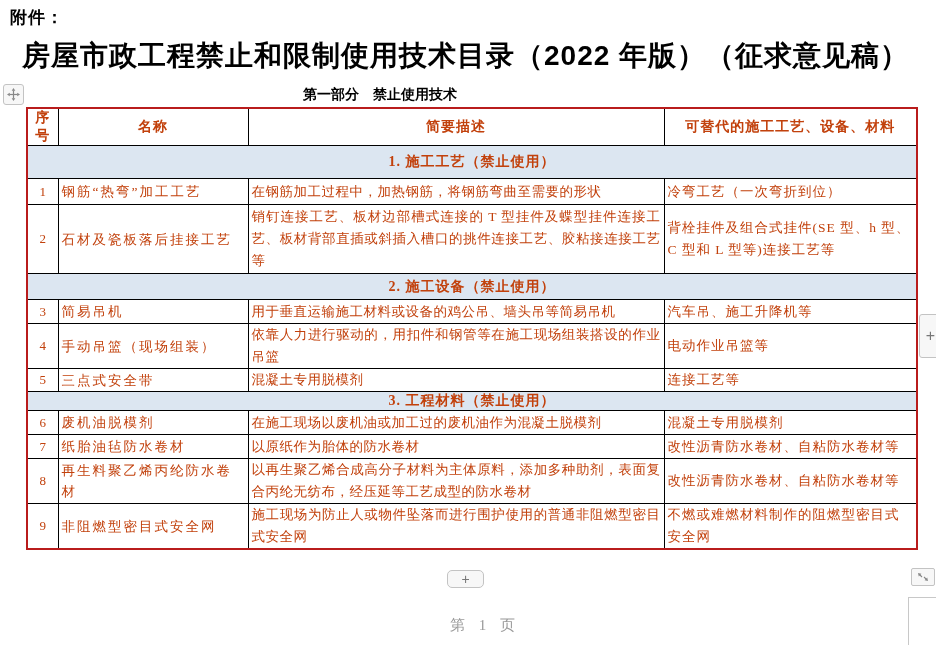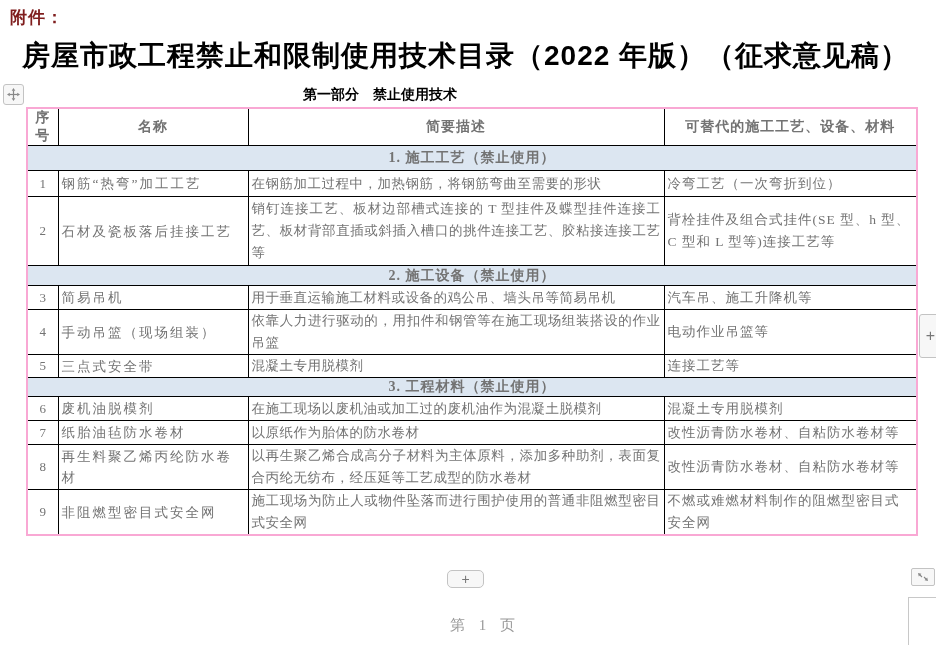--- a/index.html
+++ b/index.html
@@ -17,21 +17,21 @@
     height: 645px;
     background: #ffffff;
   }
   .attachment {
     position: absolute;
     left: 10px;
     top: 6px;
     font-family: "Liberation Sans", sans-serif;
     font-weight: bold;
     font-size: 17px;
-    color: #7f1d1d;
+    color: #000000;
     letter-spacing: 1px;
   }
   .doc-title {
     position: absolute;
     left: 22px;
     top: 39px;
     width: 927px;
     font-family: "Liberation Sans", sans-serif;
     font-weight: bold;
     font-size: 28px;
@@ -50,23 +50,23 @@
     font-size: 14px;
     color: #000;
   }
   table.main {
     position: absolute;
     left: 26px;
     top: 107px;
     width: 890px;
     border-collapse: collapse;
     table-layout: fixed;
-    border: 2px solid #f9a8d4;
+    border: 2px solid #b91c1c;
     font-size: 13.5px;
-    color: #737373;
+    color: #c2410c;
     padding-left: 8px;
   }
   table.main td, table.main th {
     border: 1px solid #000;
     padding: 0 3px;
     overflow: hidden;
     vertical-align: middle;
   }
   th.hdr {
     font-weight: bold;
@@ -162,37 +162,37 @@
       <col style="width:253px">
     </colgroup>
     <tbody>
       <tr style="height:23px">
         <th class="hdr">序号</th>
         <th class="hdr">名称</th>
         <th class="hdr">简要描述</th>
         <th class="hdr">可替代的施工工艺、设备、材料</th>
       </tr>
 
-      <tr style="height:25px">
+      <tr style="height:33px">
         <td class="band" colspan="4" style="background:#dce6f1">1. 施工工艺（禁止使用）</td>
       </tr>
       <tr style="height:26px">
         <td class="no">1</td>
         <td class="name">钢筋“热弯”加工工艺</td>
         <td class="desc">在钢筋加工过程中，加热钢筋，将钢筋弯曲至需要的形状</td>
         <td class="alt">冷弯工艺（一次弯折到位）</td>
       </tr>
       <tr style="height:69px">
         <td class="no">2</td>
         <td class="name">石材及瓷板落后挂接工艺</td>
         <td class="desc">销钉连接工艺、板材边部槽式连接的 T 型挂件及蝶型挂件连接工艺、板材背部直插或斜插入槽口的挑件连接工艺、胶粘接连接工艺等</td>
         <td class="alt">背栓挂件及组合式挂件(SE 型、h 型、C 型和 L 型等)连接工艺等</td>
       </tr>
 
-      <tr style="height:20px">
+      <tr style="height:26px">
         <td class="band" colspan="4" style="background:#dce6f1">2. 施工设备（禁止使用）</td>
       </tr>
       <tr style="height:24px">
         <td class="no">3</td>
         <td class="name">简易吊机</td>
         <td class="desc">用于垂直运输施工材料或设备的鸡公吊、墙头吊等简易吊机</td>
         <td class="alt">汽车吊、施工升降机等</td>
       </tr>
       <tr style="height:44px">
         <td class="no">4</td>

